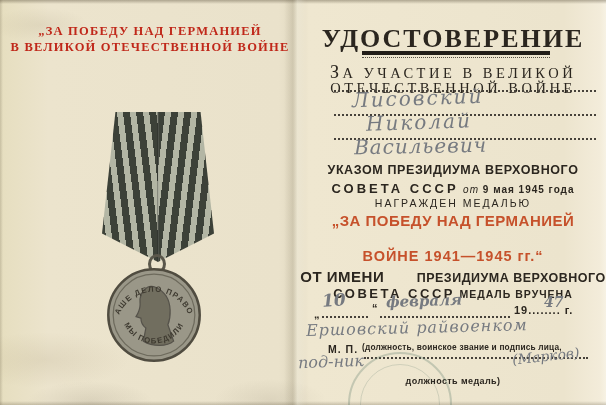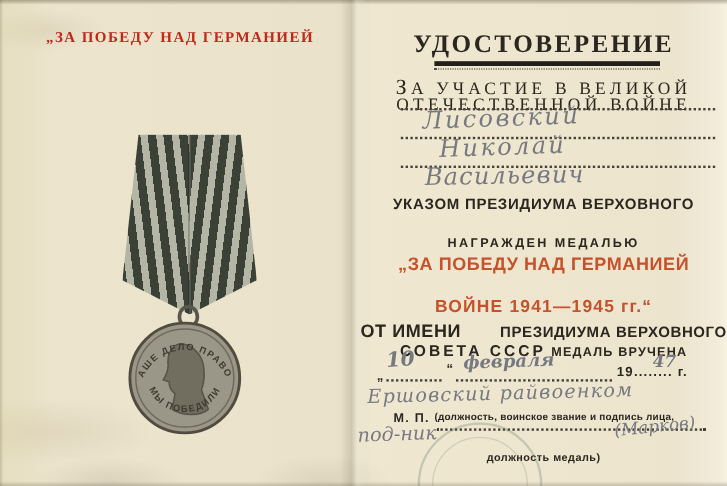--- a/index.html
+++ b/index.html
@@ -42,37 +42,37 @@
   .ribbon .crease{position:absolute;left:49%;top:0;width:2%;height:100%;background:linear-gradient(90deg,rgba(0,0,0,.35),rgba(255,255,255,.15));}
   .ring{
     position:absolute;left:64px;top:148px;width:12px;height:14px;border:3px solid #5a574b;
     border-radius:50%;background:transparent;
   }
   .disc{position:absolute;left:21px;top:160px;width:98px;height:98px;}
 
   
   .rp{left:300px;top:0;width:306px;height:405px;color:#2b261f;}
   .rp-title{position:absolute;left:0;top:24px;width:100%;text-align:center;
-    font-size:21px;letter-spacing:2px;font-weight:600;}
+    font-size:26px;letter-spacing:2px;font-weight:600;}
   .rp-rule{position:absolute;left:62px;top:51px;width:188px;height:4px;background:#221e18;}
   .rp-rule2{position:absolute;left:62px;top:57px;width:188px;height:0;border-bottom:1px dotted #555044;}
   .part1{position:absolute;left:0;top:62px;width:100%;text-align:center;font-size:14.5px;letter-spacing:3.5px;}
   .part1 .bigZ{font-size:18px;}
   .part2{position:absolute;left:0;top:80px;width:100%;text-align:center;font-size:14.5px;letter-spacing:3.5px;}
 
   .dotline{position:absolute;border-bottom:2px dotted #46413a;}
   .hw{font-family:"DejaVu Serif", serif;font-style:italic;color:#767a80;white-space:nowrap;}
 
   .sans{font-family:"Liberation Sans", sans-serif;}
   .decree1{position:absolute;left:0;top:163px;width:100%;text-align:center;font-weight:bold;font-size:12.5px;letter-spacing:.6px;}
   .decree2{position:absolute;left:0;top:179px;width:100%;text-align:center;}
   .decree2 .caps{font-weight:bold;font-size:13px;letter-spacing:3px;}
   .decree2 .small{font-size:10px;font-weight:bold;letter-spacing:1px;}
   .decree2 .small i{font-weight:normal;}
-  .decree3{position:absolute;left:0;top:197px;width:100%;text-align:center;font-weight:bold;font-size:10.5px;letter-spacing:2px;}
+  .decree3{position:absolute;left:0;top:197px;width:100%;text-align:center;font-weight:normal;font-size:10.5px;letter-spacing:2px;}
 
   .mname{position:absolute;left:0;width:100%;text-align:center;color:#c6512b;font-weight:bold;font-family:"Liberation Sans", sans-serif;}
   .mn1{top:212px;font-size:15px;letter-spacing:.5px;}
   .mn2{top:230px;font-size:14.5px;letter-spacing:.5px;}
   .mn3{top:248px;font-size:14.5px;letter-spacing:1px;}
 
   .pres1{position:absolute;left:0;top:268px;width:100%;text-align:center;font-weight:bold;}
   .pres1 .sm{font-size:15px;letter-spacing:.5px;}
   .pres1 .lg{font-size:12.5px;letter-spacing:.5px;margin-left:28px;}
   .pres2{position:absolute;left:0;top:284px;width:100%;text-align:center;font-weight:bold;}
@@ -105,20 +105,21 @@
 <body>
 
 <div id="doc">
   <div class="edge-top"></div>
   <div class="edge-bottom"></div>
   <div class="edge-left"></div>
   <div class="fold"></div>
 
   <div class="abs lp-header ctr">
     <div class="lp-h1">„ЗА ПОБЕДУ НАД ГЕРМАНИЕЙ</div>
+    <div class="lp-h2">В ВЕЛИКОЙ ОТЕЧЕСТВЕННОЙ ВОЙНЕ</div>
   </div>
 
   <div class="abs medal-wrap">
     <div class="ribbon">
       <div class="half hl"></div>
       <div class="half hr"></div>
       <div class="crease"></div>
     </div>
     <div class="ring"></div>
     <svg class="disc" viewBox="0 0 120 120">
@@ -147,20 +148,24 @@
     <div class="part2">ОТЕЧЕСТВЕННОЙ ВОЙНЕ</div>
 
     <div class="dotline" style="left:34px;top:90px;width:262px;"></div>
     <div class="dotline" style="left:34px;top:114px;width:262px;"></div>
     <div class="dotline" style="left:34px;top:138px;width:262px;"></div>
     <div class="abs hw" style="left:52px;top:86px;font-size:20px;transform:rotate(-2deg);letter-spacing:2px;">Лисовский</div>
     <div class="abs hw" style="left:66px;top:110px;font-size:20px;transform:rotate(-2deg);letter-spacing:2px;">Николай</div>
     <div class="abs hw" style="left:54px;top:134px;font-size:20px;transform:rotate(-1deg);letter-spacing:1px;">Васильевич</div>
 
     <div class="decree1 sans">УКАЗОМ ПРЕЗИДИУМА ВЕРХОВНОГО</div>
+    <div class="decree2 sans">
+      <span class="caps">СОВЕТА СССР</span>
+      <span class="small"> <i>от</i> <span>9 мая 1945 года</span></span>
+    </div>
     <div class="decree3 sans">НАГРАЖДЕН МЕДАЛЬЮ</div>
 
     <div class="mname mn1">„ЗА ПОБЕДУ НАД ГЕРМАНИЕЙ</div>
     <div class="mname mn3">ВОЙНЕ 1941—1945 гг.“</div>
 
     <div class="pres1 sans">
       <span class="sm">ОТ ИМЕНИ</span>
       <span class="lg">ПРЕЗИДИУМА ВЕРХОВНОГО</span>
     </div>
     <div class="pres2 sans">

